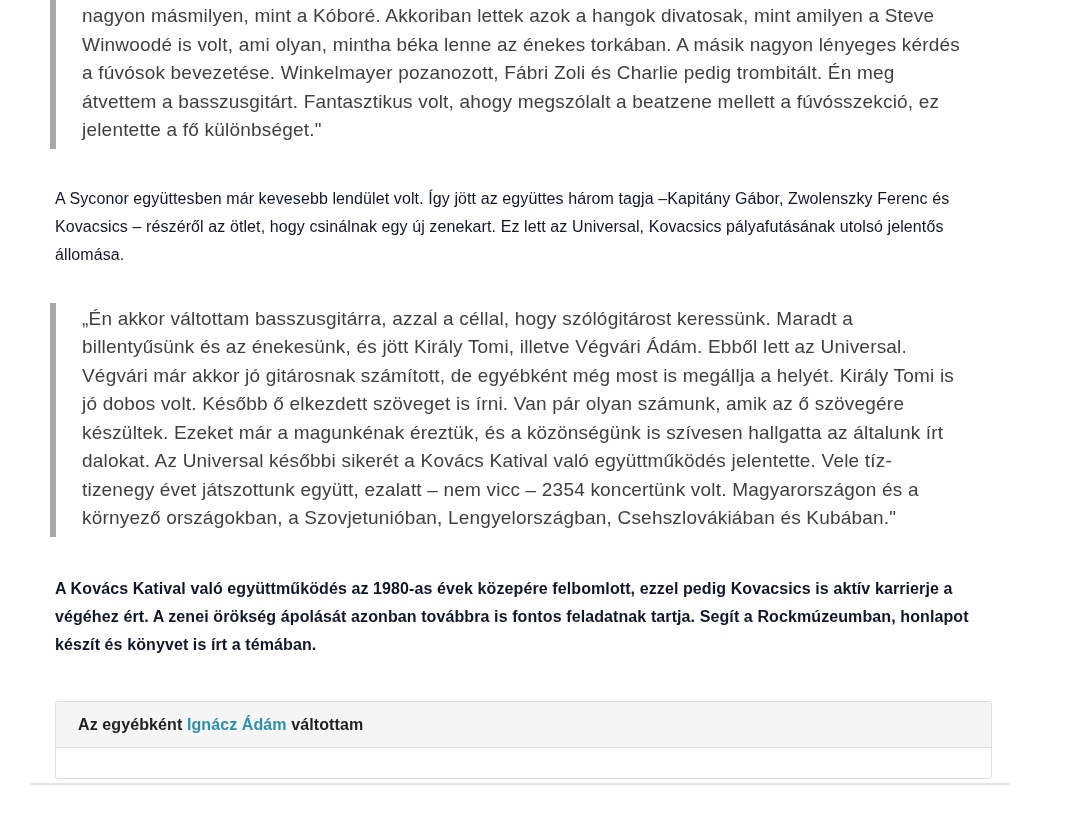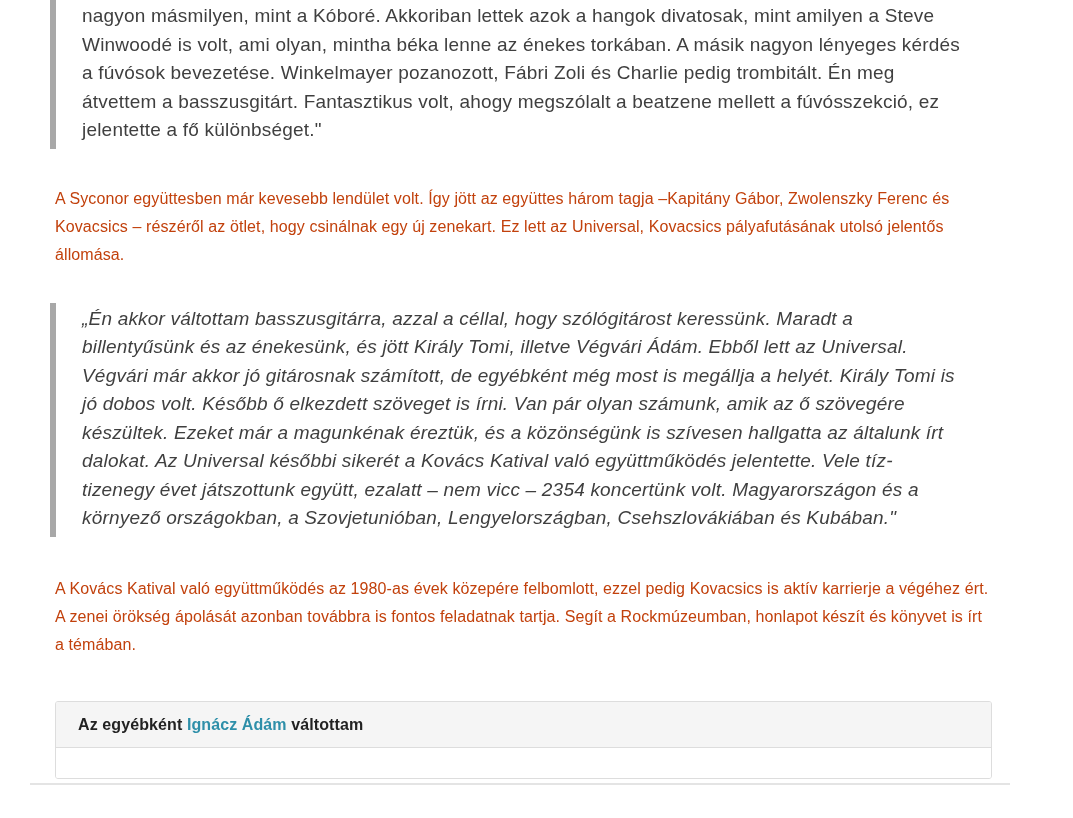--- a/index.html
+++ b/index.html
@@ -26,24 +26,24 @@
     margin: 0;
     font-size: 19px;
     line-height: 28.5px;
     letter-spacing: 0.2px;
   }
   blockquote.bq-2 { margin-top: 34px; }
   p.body-paragraph {
     margin: 36px 0 0 0;
     font-size: 16px;
     line-height: 28px;
-    color: #c2410c;
+    color: #0f172a;
     letter-spacing: 0.1px;
   }
-  p.body-paragraph.p-2 { margin-top: 38px; }
+  p.body-paragraph.p-2 { margin-top: 38px; font-weight: bold; }
   .author-box {
     margin-top: 42px;
     border: 1px solid #dddddd;
     border-radius: 3px;
     overflow: hidden;
     background: #ffffff;
   }
   .author-box-header {
     background: #f5f5f5;
     border-bottom: 1px solid #dddddd;
@@ -74,21 +74,21 @@
 <body>
 
 <main class="content">
 
   <blockquote class="pull-quote bq-1" style="border-left-color: rgb(168, 168, 168);">
     <p>nagyon másmilyen, mint a Kóboré. Akkoriban lettek azok a hangok divatosak, mint amilyen a Steve Winwoodé is volt, ami olyan, mintha béka lenne az énekes torkában. A másik nagyon lényeges kérdés a fúvósok bevezetése. Winkelmayer pozanozott, Fábri Zoli és Charlie pedig trombitált. Én meg átvettem a basszusgitárt. Fantasztikus volt, ahogy megszólalt a beatzene mellett a fúvósszekció, ez jelentette a fő különbséget."</p>
   </blockquote>
 
   <p class="body-paragraph p-1">A Syconor együttesben már kevesebb lendület volt. Így jött az együttes három tagja –Kapitány Gábor, Zwolenszky Ferenc és Kovacsics – részéről az ötlet, hogy csinálnak egy új zenekart. Ez lett az Universal, Kovacsics pályafutásának utolsó jelentős állomása.</p>
 
-  <blockquote class="pull-quote bq-2" style="border-left-color: rgb(168, 168, 168); font-style: italic;">
+  <blockquote class="pull-quote bq-2" style="border-left-color: rgb(168, 168, 168);">
     <p>„Én akkor váltottam basszusgitárra, azzal a céllal, hogy szólógitárost keressünk. Maradt a billentyűsünk és az énekesünk, és jött Király Tomi, illetve Végvári Ádám. Ebből lett az Universal. Végvári már akkor jó gitárosnak számított, de egyébként még most is megállja a helyét. Király Tomi is jó dobos volt. Később ő elkezdett szöveget is írni. Van pár olyan számunk, amik az ő szövegére készültek. Ezeket már a magunkénak éreztük, és a közönségünk is szívesen hallgatta az általunk írt dalokat. Az Universal későbbi sikerét a Kovács Katival való együttműködés jelentette. Vele tíz-tizenegy évet játszottunk együtt, ezalatt – nem vicc – 2354 koncertünk volt. Magyarországon és a környező országokban, a Szovjetunióban, Lengyelországban, Csehszlovákiában és Kubában."</p>
   </blockquote>
 
   <p class="body-paragraph p-2">A Kovács Katival való együttműködés az 1980-as évek közepére felbomlott, ezzel pedig Kovacsics is aktív karrierje a végéhez ért. A zenei örökség ápolását azonban továbbra is fontos feladatnak tartja. Segít a Rockmúzeumban, honlapot készít és könyvet is írt a témában.</p>
 
   <div class="author-box">
     <div class="author-box-header">
       <span>Az egyébként </span><a href="#" style="color: rgb(46, 143, 169);">Ignácz Ádám</a><span> váltottam</span>
     </div>
     <div class="author-box-body"></div>

